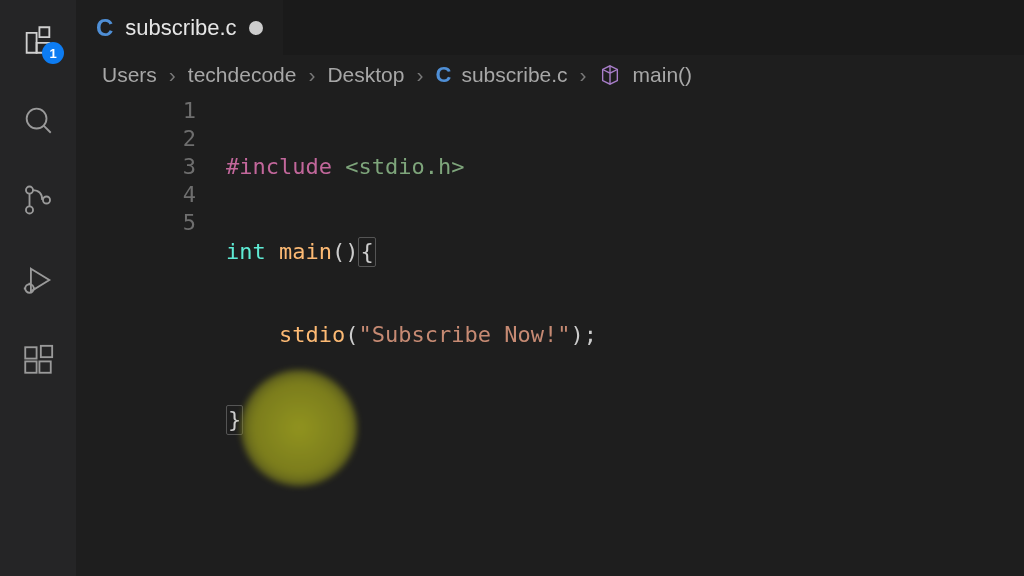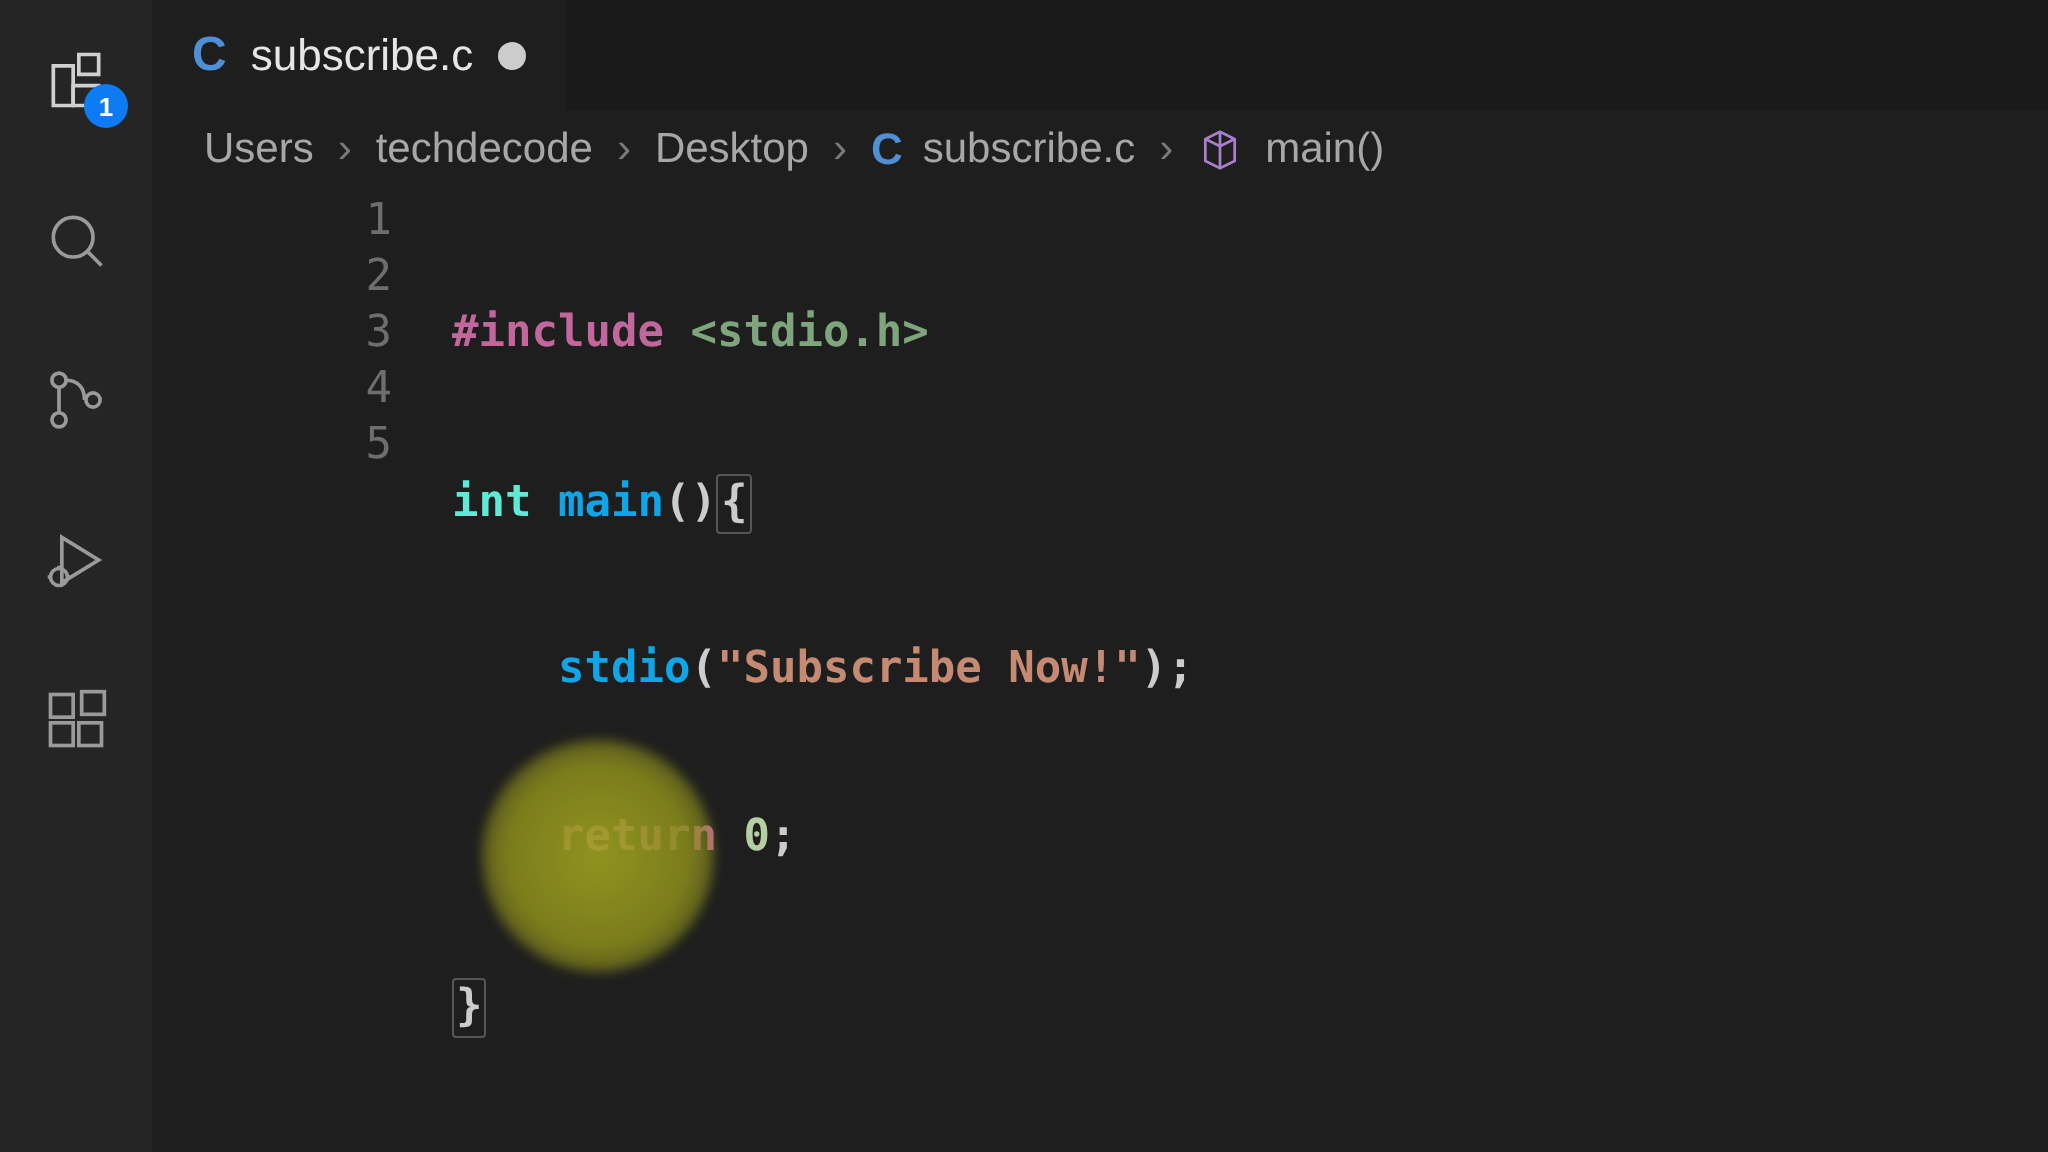--- a/index.html
+++ b/index.html
@@ -116,36 +116,35 @@
     text-align: right;
     color: #6e6e6e;
     padding-top: 2px;
   }
   .gutter div { padding-right: 30px; height: 28px; }
   .code {
     flex: 1;
     padding-top: 2px;
     white-space: pre;
     position: relative;
-    font-weight: bold;
   }
   .code-line { height: 28px; position: relative; }
   .code-line.active::before {
     content: "";
     position: absolute;
     left: -60px; right: 0; top: 0; height: 28px;
     background: rgba(100,100,100,0.10);
     z-index: -1;
   }
 
   
   .tk-pp { color: #c2679b; }      
   .tk-inc { color: #7ea57b; }     
   .tk-kw { color: #5eead4; }      
-  .tk-fn { color: #0ea5e9; }      
+  .tk-fn { color: #fdba74; }      
   .tk-str{ color: #c68a73; }      
   .tk-num{ color: #b5cfa1; }      
   .tk-punc{ color: #cccccc; }     
   .tk-punc-dim{ color: #cccccc; } 
 
   .cursor-circle {
     position: absolute;
     left: 165px;
     top: 275px;
     width: 116px;
@@ -249,21 +248,20 @@
         <div>2</div>
         <div>3</div>
         <div>4</div>
         <div>5</div>
       </div>
 
       <div class="code">
         <div class="code-line"><span class="tk-pp">#include</span><span class="tk-inc"> &lt;stdio.h&gt;</span></div>
         <div class="code-line"><span class="tk-kw">int</span><span class="tk-fn"> main</span><span class="tk-punc">()</span><span class="tk-punc bracket-box">{</span></div>
         <div class="code-line"><span>    </span><span class="tk-fn">stdio</span><span class="tk-punc">(</span><span class="tk-str">"Subscribe Now!"</span><span class="tk-punc">);</span></div>
-        <div class="code-line active"><span>    </span><span class="tk-pp">return</span><span> </span><span class="tk-num">0</span><span class="tk-punc">;</span></div>
         <div class="code-line"><span class="tk-punc-dim bracket-box">}</span></div>
       </div>
 
       <div class="cursor-circle"></div>
     </div>
 
   </div>
 </div>
 
 </body></html>

